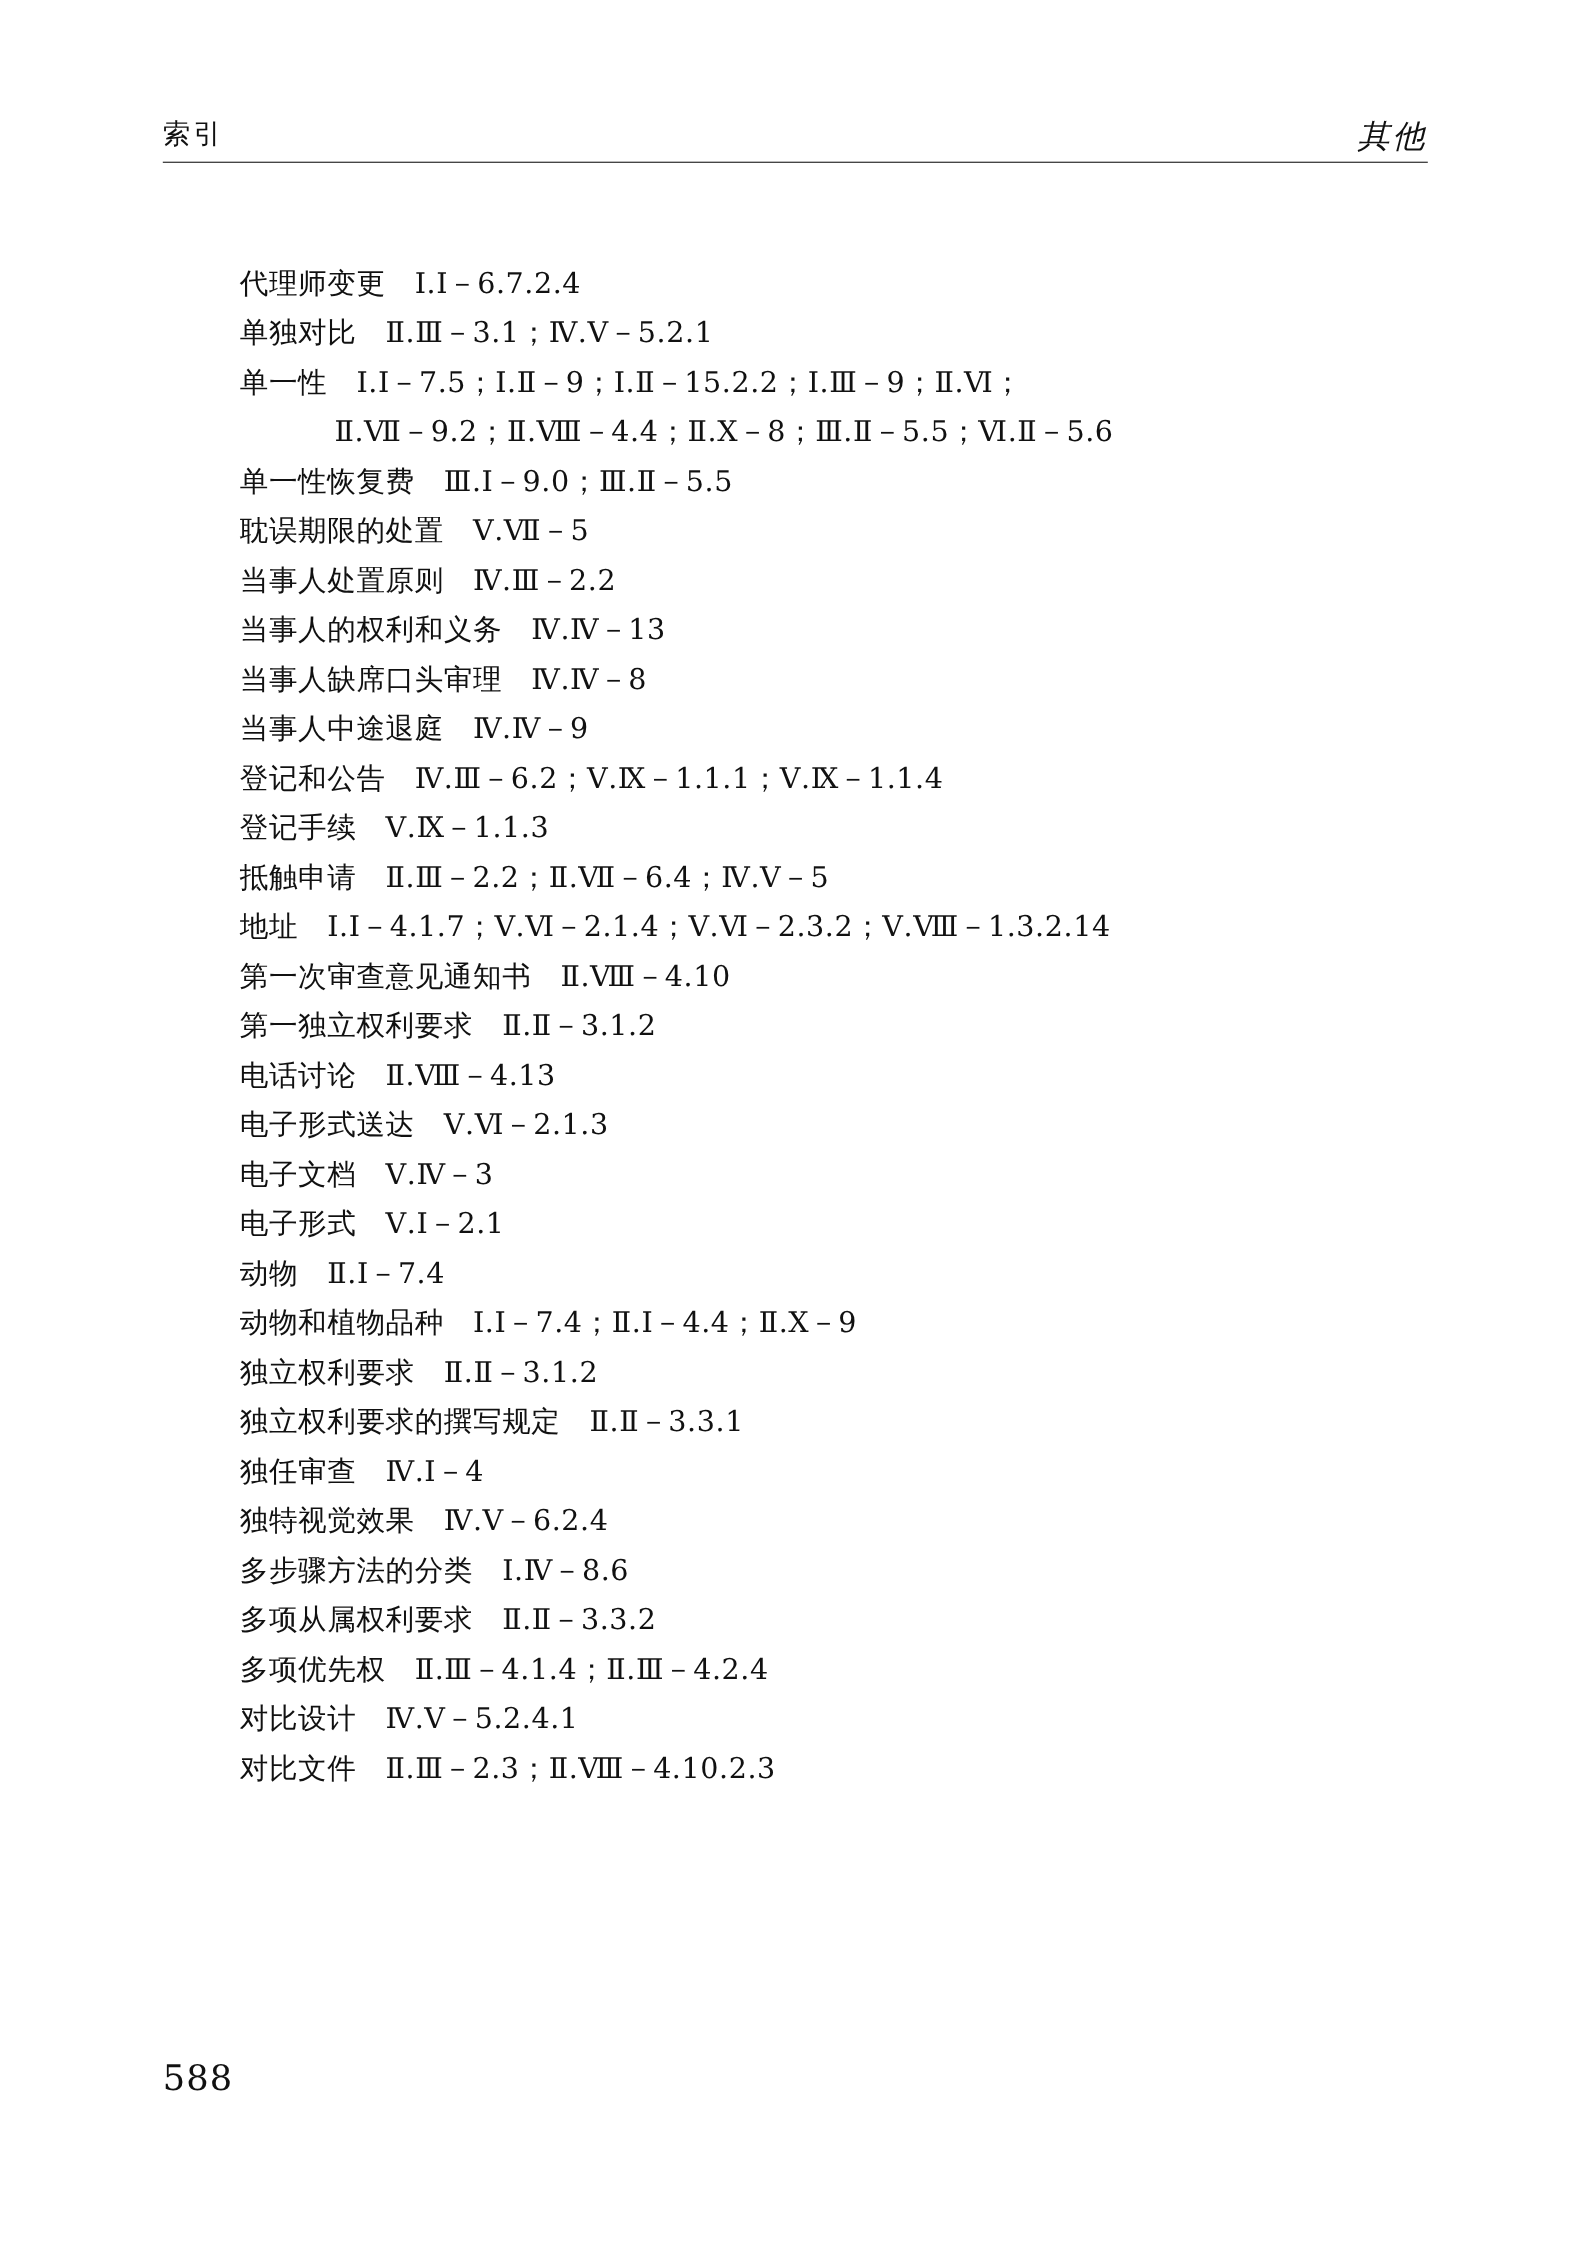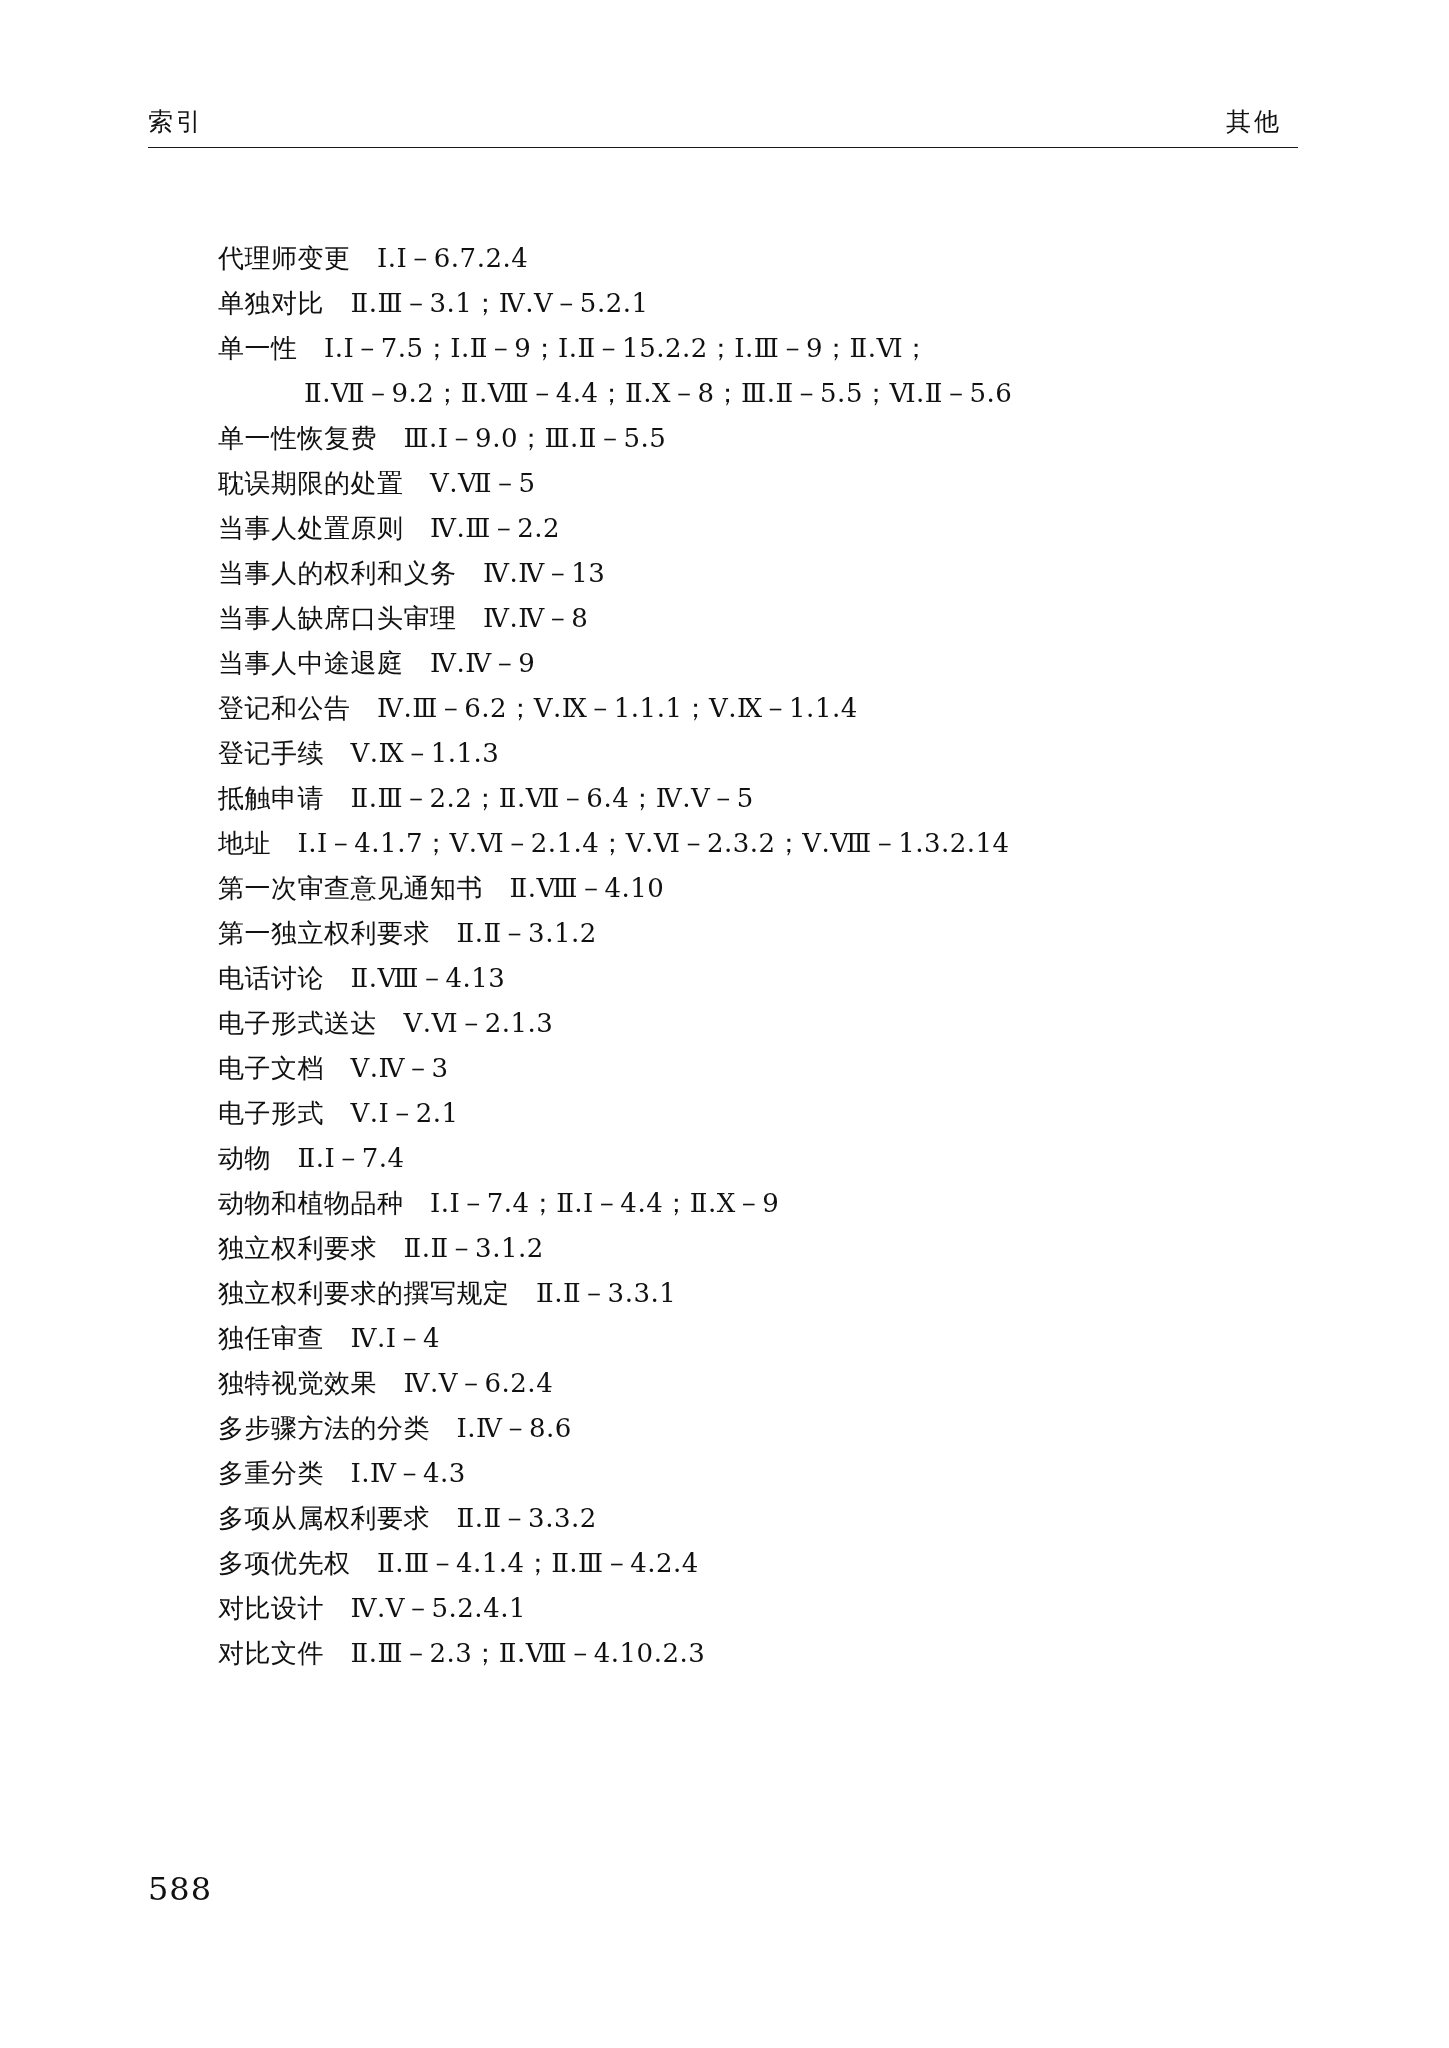--- a/index.html
+++ b/index.html
@@ -34,25 +34,26 @@
   .header .head-left {
     position: absolute;
     left: 0;
     top: 0;
     font-size: 25px;
     letter-spacing: 3px;
     font-family: "DejaVu Serif", "Liberation Serif", serif;
   }
   .header .head-right {
     position: absolute;
-    right: 16px;
+    right: 0;
     top: 0;
-    font-size: 25px;
+    font-size: 29px;
     letter-spacing: 3px;
     font-family: "DejaVu Serif", "Liberation Serif", serif;
+    font-style: italic;
   }
   .header .rule {
     position: absolute;
     left: 0;
     right: 0;
     top: 42px;
     border-top: 1px solid #1a1a1a;
   }
 
   
@@ -116,21 +117,20 @@
       <div class="entry"><span>电子形式送达　Ⅴ.Ⅵ－2.1.3</span></div>
       <div class="entry"><span>电子文档　Ⅴ.Ⅳ－3</span></div>
       <div class="entry"><span>电子形式　Ⅴ.Ⅰ－2.1</span></div>
       <div class="entry"><span>动物　Ⅱ.Ⅰ－7.4</span></div>
       <div class="entry"><span>动物和植物品种　Ⅰ.Ⅰ－7.4；Ⅱ.Ⅰ－4.4；Ⅱ.Ⅹ－9</span></div>
       <div class="entry"><span>独立权利要求　Ⅱ.Ⅱ－3.1.2</span></div>
       <div class="entry"><span>独立权利要求的撰写规定　Ⅱ.Ⅱ－3.3.1</span></div>
       <div class="entry"><span>独任审查　Ⅳ.Ⅰ－4</span></div>
       <div class="entry"><span>独特视觉效果　Ⅳ.Ⅴ－6.2.4</span></div>
       <div class="entry"><span>多步骤方法的分类　Ⅰ.Ⅳ－8.6</span></div>
-      <div class="entry"><span>多重分类　Ⅰ.Ⅳ－4.3</span></div>
       <div class="entry"><span>多项从属权利要求　Ⅱ.Ⅱ－3.3.2</span></div>
       <div class="entry"><span>多项优先权　Ⅱ.Ⅲ－4.1.4；Ⅱ.Ⅲ－4.2.4</span></div>
       <div class="entry"><span>对比设计　Ⅳ.Ⅴ－5.2.4.1</span></div>
       <div class="entry"><span>对比文件　Ⅱ.Ⅲ－2.3；Ⅱ.Ⅷ－4.10.2.3</span></div>
     </div>
 
   <div class="folio">588</div>
 
 </div>
 

